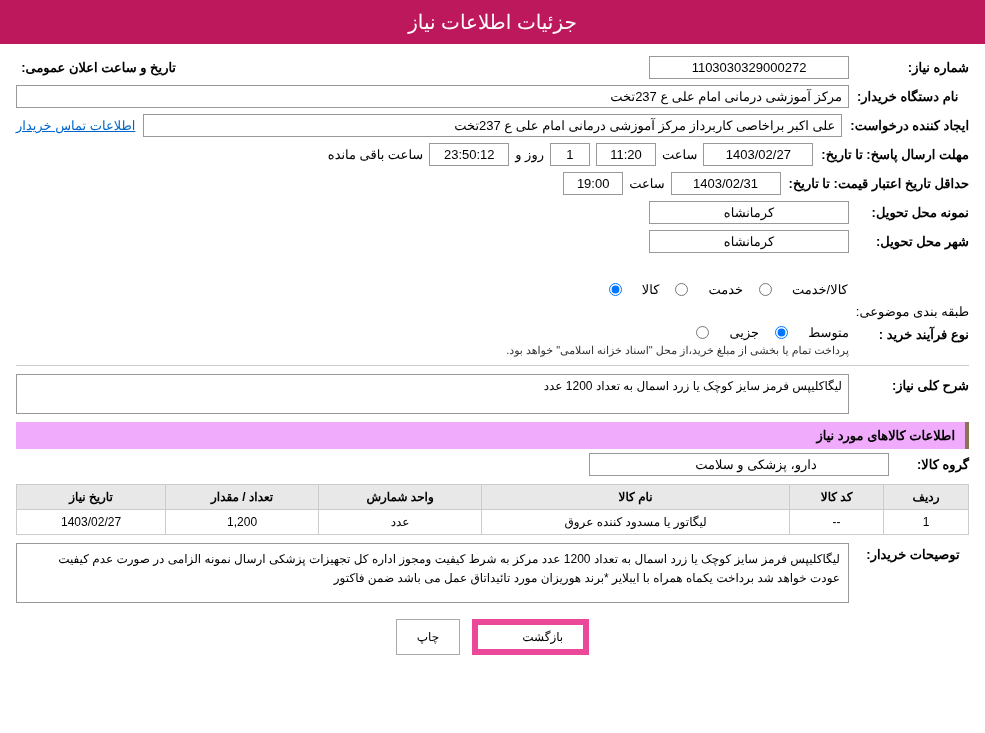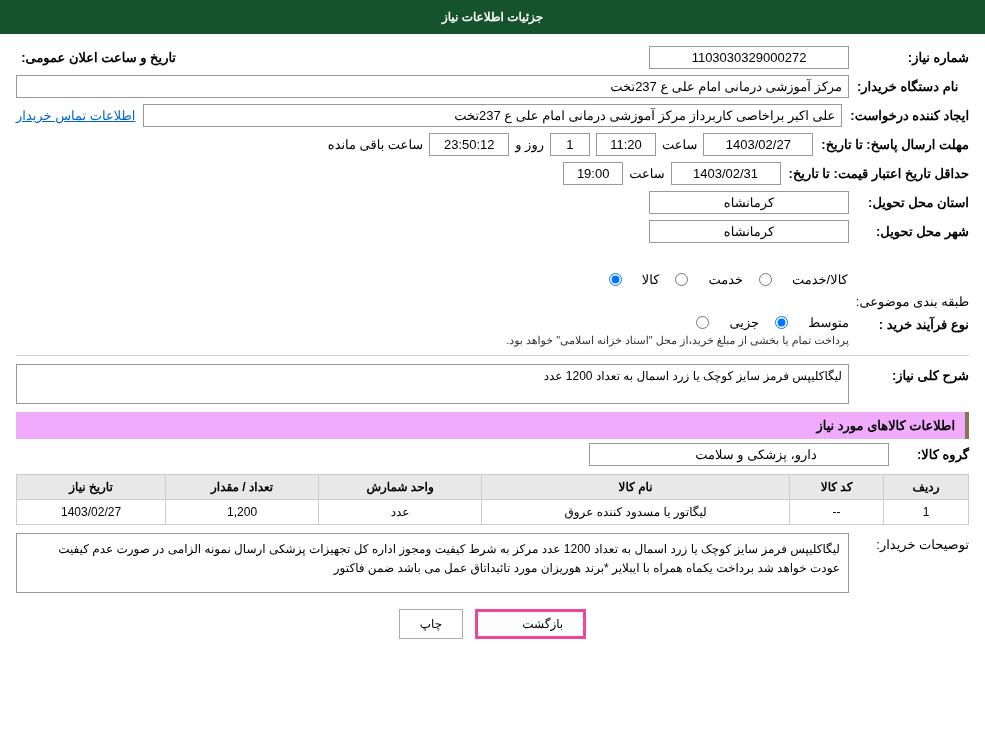--- a/index.html
+++ b/index.html
@@ -9,26 +9,26 @@
       background: #f0f0f0;
       direction: rtl;
     }
     .page-wrapper {
       width: 985px;
       min-height: 733px;
       background: #fff;
       margin: 0 auto;
     }
     .header-bar {
-      background: #14532d;
+      background: #be185d;
       color: #fff;
       text-align: center;
       padding: 10px 0;
-      font-size: 12px;
-      font-weight: bold;
+      font-size: 20px;
+      font-weight: normal;
     }
     .content-area {
       padding: 12px 16px;
     }
     .input-box {
       border: 1px solid #999;
       background: #fff;
       padding: 3px 6px;
       display: inline-block;
       min-width: 80px;
@@ -120,21 +120,21 @@
       cursor: pointer;
       font-family: Tahoma, Arial, sans-serif;
       font-size: 12px;
     }
     .btn-print {
       background: #fff;
       border: 1px solid #aaa;
     }
     .btn-back {
       background: #fff;
-      border: 3px solid #ec4899;
+      border: 6px solid #ec4899;
       padding-left: 44px;
     }
     .note-text {
       font-size: 11px;
       color: #333;
       text-align: right;
     }
     .info-row {
       display: flex;
       align-items: center;
@@ -201,21 +201,21 @@
     <div style="display:flex; align-items:center; direction:rtl; margin-bottom:6px;">
       <span style="font-weight:bold; min-width:120px; text-align:right; padding-left:8px;">حداقل تاریخ اعتبار قیمت: تا تاریخ:</span>
       <span style="display:flex; align-items:center; gap:6px; direction:rtl;">
         <span class="input-box" style="min-width:110px;">1403/02/31</span>
         <span>ساعت</span>
         <span class="input-box" style="min-width:60px;">19:00</span>
       </span>
     </div>
 
     <div style="display:flex; align-items:center; direction:rtl; margin-bottom:6px;">
-      <span style="font-weight:bold; min-width:120px; text-align:right; padding-left:8px;">استان محل تحویل:</span>
+      <span style="font-weight:bold; min-width:120px; text-align:right; padding-left:8px;">نمونه محل تحویل:</span>
       <span class="input-box" style="min-width:200px;">کرمانشاه</span>
     </div>
 
     <div style="display:flex; align-items:center; direction:rtl; margin-bottom:6px;">
       <span style="font-weight:bold; min-width:120px; text-align:right; padding-left:8px;">شهر محل تحویل:</span>
       <span class="input-box" style="min-width:200px;">کرمانشاه</span>
     </div>
 
     <div style="display:flex; align-items:center; direction:rtl; margin-bottom:6px;">
       <span style="font-weight:normal; min-width:120px; text-align:center; padding-left:8px;margin-top:45px;">طبقه بندی موضوعی:</span>
@@ -285,21 +285,21 @@
             <td>--</td>
             <td>لیگاتور یا مسدود کننده عروق</td>
             <td>عدد</td>
             <td>1,200</td>
             <td>1403/02/27</td>
           </tr>
         </tbody>
     </table>
 
     <div style="display:flex; align-items:flex-start; direction:rtl; margin-bottom:12px; margin-top:8px;">
-      <span style="font-weight:normal; min-width:120px; text-align:right; padding-left:8px; padding-top:4px;">توصیحات خریدار:</span>
+      <span style="font-weight:bold; min-width:120px; text-align:center; padding-left:8px; padding-top:4px;">توصیحات خریدار:</span>
       <div class="description-box" style="flex:1;">لیگاکلیپس فرمز سایز کوچک  یا زرد اسمال به تعداد 1200 عدد   مرکز به شرط کیفیت ومجوز اداره کل تجهیزات پزشکی ارسال نمونه الزامی در صورت عدم کیفیت عودت خواهد شد برداخت یکماه همراه با ایبلایر *برند هوریزان مورد تائیداتاق عمل می باشد ضمن فاکتور</div>
     </div>
 
     <div class="button-row">
       <button class="btn btn-back">بازگشت</button>
       <button class="btn btn-print">چاپ</button>
     </div>
 
   </div>
 </div>

